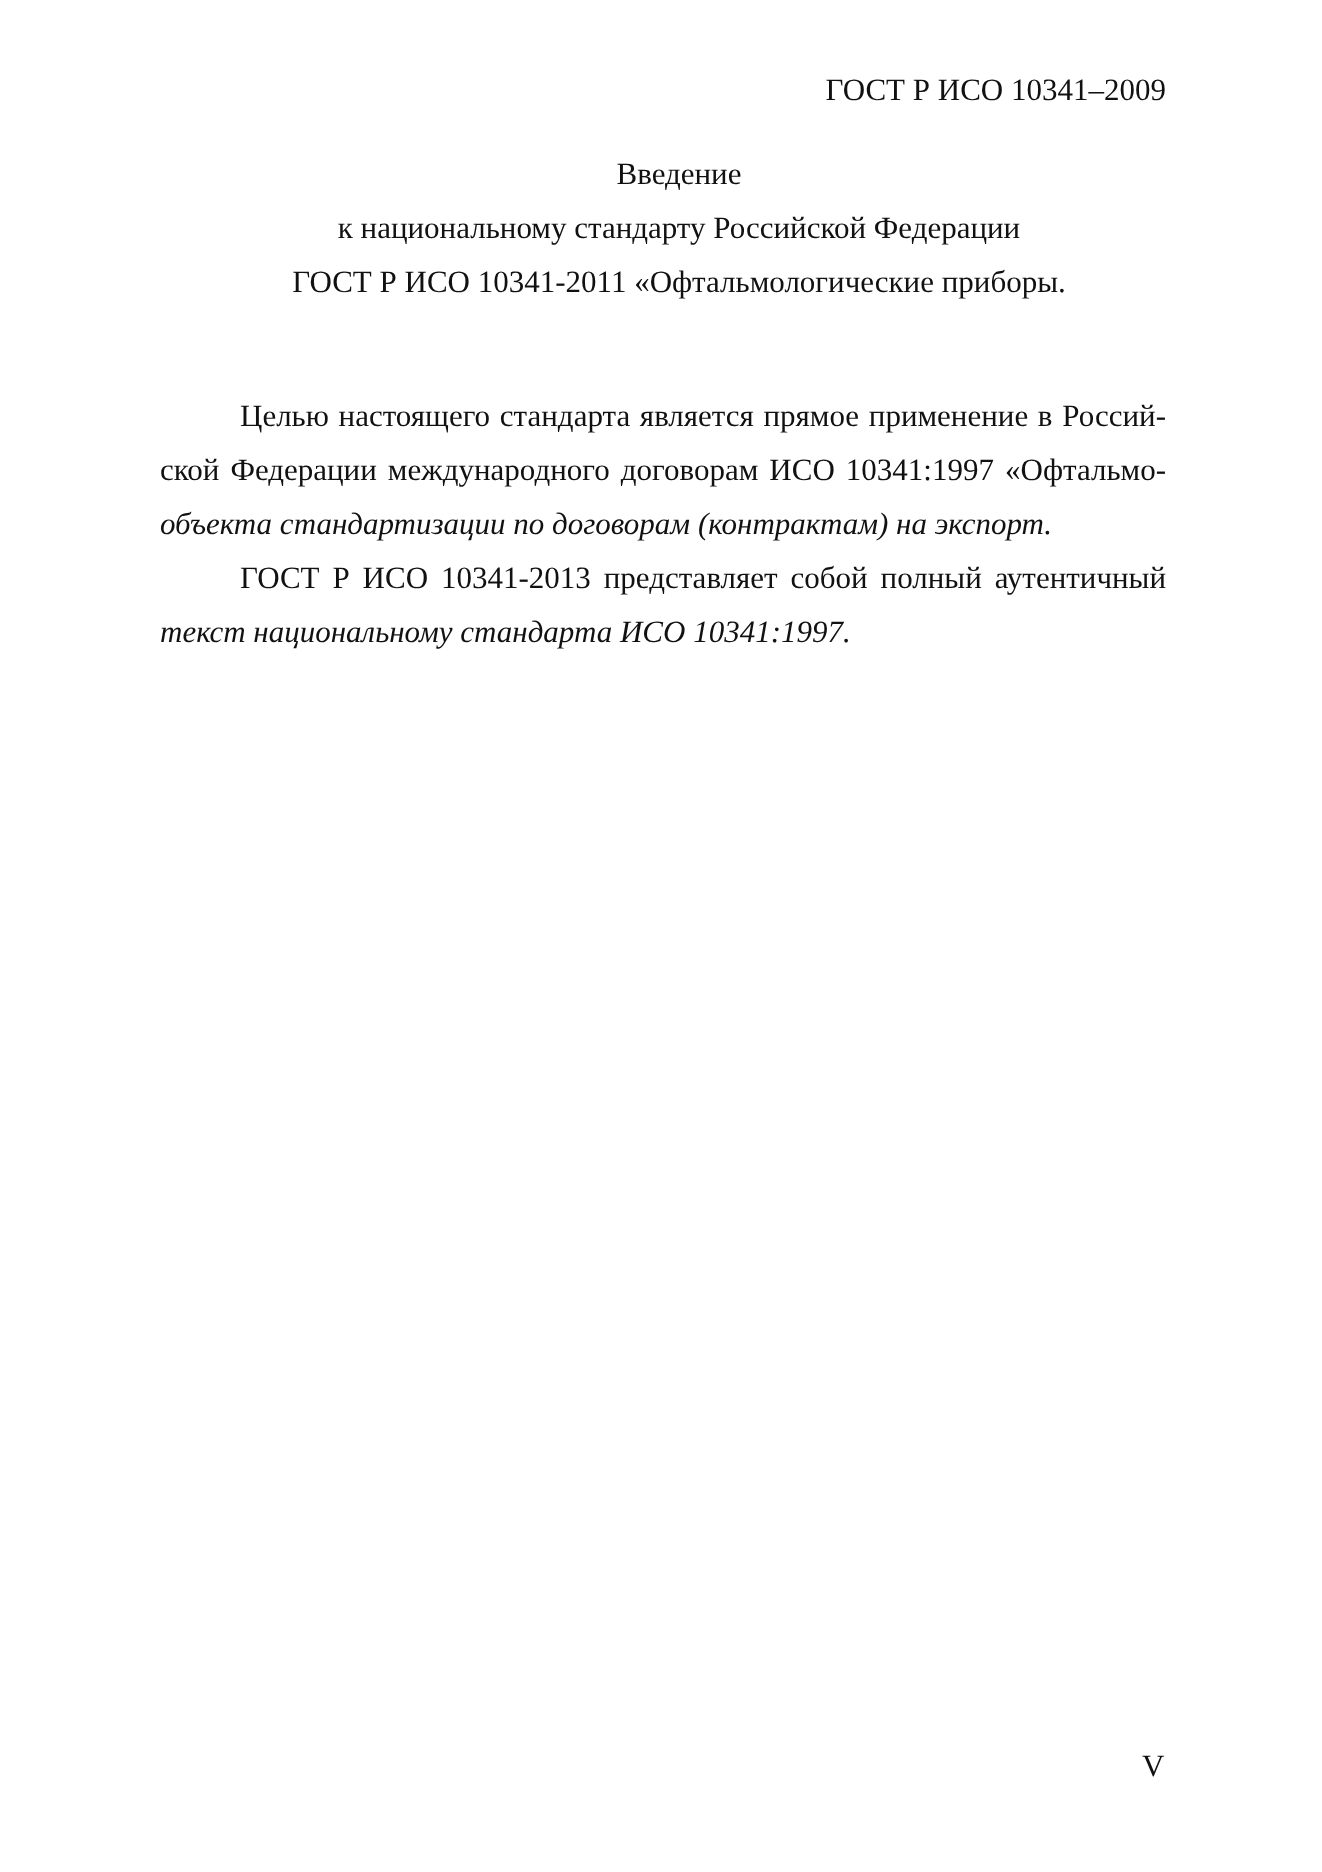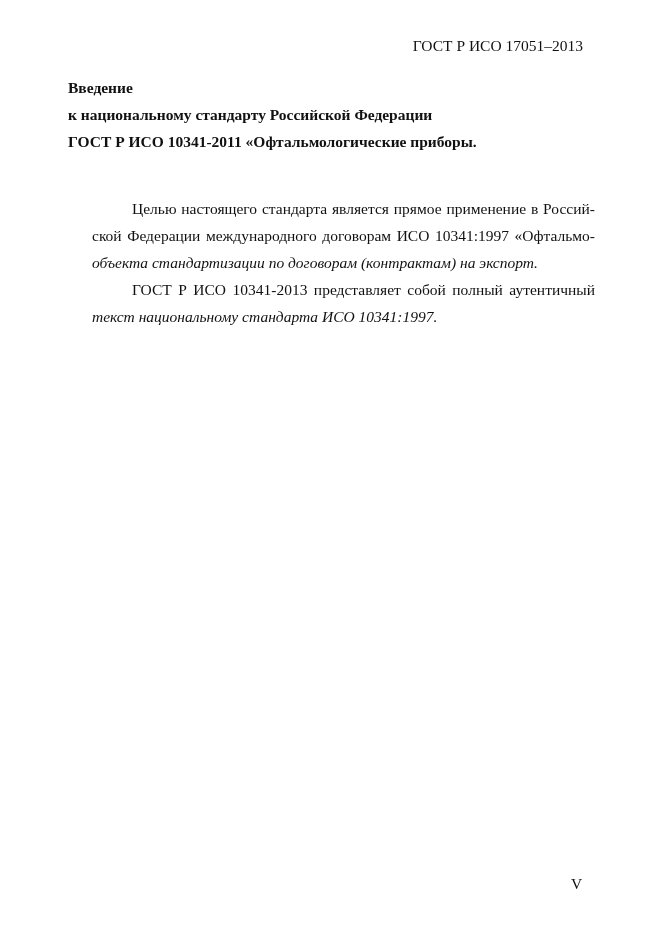--- a/index.html
+++ b/index.html
@@ -19,38 +19,37 @@
       position: absolute;
       top: 36px;
       right: 78px;
       font-size: 15.5px;
       line-height: 20px;
       white-space: nowrap;
     }
     .title-block {
       position: absolute;
       top: 78px;
-      left: 68px;
+      left: 88px;
       width: 503px;
-      text-align: left;
-      font-weight: bold;
+      text-align: center;
+      font-weight: normal;
       font-size: 15.5px;
     }
     .title-line {
       height: 27px;
       line-height: 20px;
       white-space: nowrap;
     }
     .body-block {
       position: absolute;
       top: 199px;
       left: 80px;
       width: 503px;
       font-size: 15.5px;
-      margin-left: 12px;
     }
     .line {
       height: 27px;
       line-height: 20px;
       white-space: nowrap;
       text-align: justify;
       text-align-last: justify;
     }
     .line.indent {
       padding-left: 40px;
@@ -63,21 +62,21 @@
       position: absolute;
       top: 874px;
       left: 571px;
       font-size: 15.5px;
       line-height: 20px;
     }
   </style>
 </head>
 <body>
 
-<div class="running-header">ГОСТ Р ИСО 17051–2013</div>
+<div class="running-header">ГОСТ Р ИСО 10341–2009</div>
 
 <div class="title-block">
   <div class="title-line">Введение</div>
   <div class="title-line">к национальному стандарту Российской Федерации</div>
   <div class="title-line">ГОСТ Р ИСО 10341-2011 «Офтальмологические приборы.</div>
 </div>
 
 <div class="body-block">
   <div>
     <div class="line indent">Целью настоящего стандарта является прямое применение в Россий-</div>

